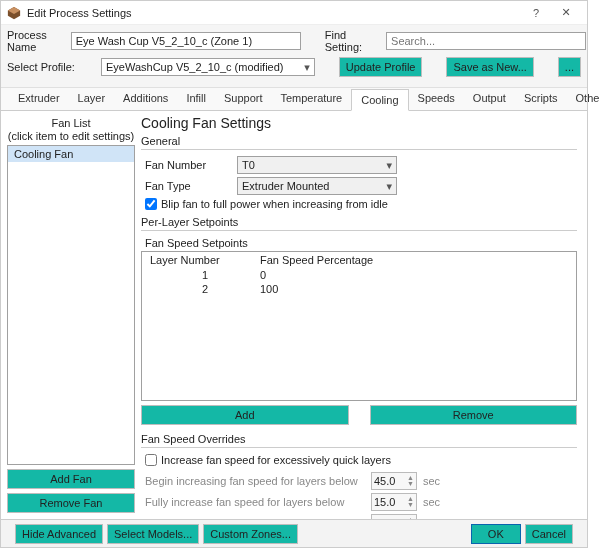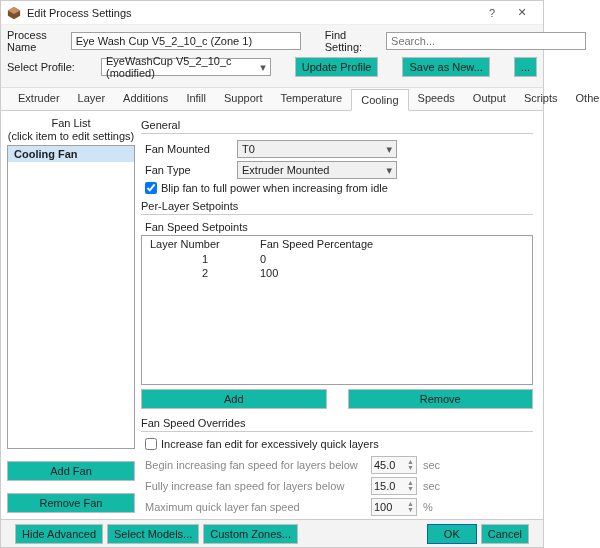--- a/index.html
+++ b/index.html
@@ -1,41 +1,41 @@
 <!DOCTYPE html>
 <html><head>
 <meta charset="utf-8">
 <style>
   * { box-sizing: border-box; margin: 0; padding: 0; font-family: "Segoe UI", Tahoma, sans-serif; font-size: 11px; color: #222; }
   html, body { width: 600px; height: 548px; background: #fff; }
-  .window { width: 544px; height: 548px; display: flex; flex-direction: column; border: 1px solid #ccc; }
+  .window { width: 588px; height: 548px; display: flex; flex-direction: column; border: 1px solid #ccc; }
   .titlebar { height: 24px; display: flex; align-items: center; padding: 0 6px; background: #fff; border-bottom: 1px solid #eee; }
   .titlebar .icon { width: 14px; height: 14px; margin-right: 6px; display: inline-block; }
   .titlebar .title { flex: 1; }
   .titlebar .winbtn { width: 30px; text-align: center; color: #555; cursor: default; }
   .form-rows { background: #f5f5f5; padding: 4px 6px 6px 6px; border-bottom: 1px solid #e0e0e0; }
   .row { display: flex; align-items: center; gap: 24px; margin-bottom: 4px; }
   .row .lbl { width: 70px; }
   .row input[type=text] { height: 18px; padding: 1px 4px; border: 1px solid #a0a0a0; background: #fff; }
   .row .pn-input { flex: 0 0 230px; }
   .row .fs-lbl { width: auto; margin-left: auto; }
   .row .fs-input { flex: 0 0 200px; }
   .row2 .profile-select { flex: 1; display: flex; align-items: center; border: 1px solid #a0a0a0; background: #fff; height: 18px; padding: 0 4px; }
   .row2 .profile-select .chev { margin-left: auto; color: #555; }
   .btn { height: 20px; padding: 0 6px; background: #14b8a6; border: 1px solid #bdbdbd; display: inline-flex; align-items: center; cursor: default; }
   .tabs { display: flex; border-bottom: 1px solid #ccc; background: #f9f9f9; padding-left: 8px; gap: 0; }
   .tab { padding: 4px 9px; color: #333; cursor: default; }
   .tab.active { background: #fff; border: 1px solid #ccc; border-bottom: 1px solid #fff; position: relative; top: 1px; }
   .body { flex: 1; display: flex; overflow: hidden; background: #fff; }
   .side { width: 140px; padding: 6px; display: flex; flex-direction: column; }
   .fanlist-hdr { text-align: center; line-height: 1.2; margin-bottom: 2px; }
-  .fanlist { flex: 1; border: 1px solid #a0a0a0; background: #fff; overflow: auto; font-weight: bold; }
+  .fanlist { flex: 1; border: 1px solid #a0a0a0; background: #fff; overflow: auto; }
   .fanlist .item { padding: 2px 6px; }
   .fanlist .item.selected { background: #d0e4f7; }
-  .side .btn { width: 100%; justify-content: center; margin-top: 12px; }
+  .side .btn { width: 100%; justify-content: center; margin-top: 4px; }
   .main { flex: 1; padding: 4px 10px 8px 0; overflow: auto; }
   .main h2 { font-size: 14px; font-weight: normal; margin-bottom: 4px; }
   .group-title { color: #222; margin: 4px 0 2px 0; }
   .group-line { border: none; border-top: 1px solid #ccc; margin-bottom: 6px; }
   .frow { display: flex; align-items: center; gap: 6px; margin: 3px 0 3px 4px; }
   .frow .flbl { width: 86px; }
   .select { display: flex; align-items: center; border: 1px solid #a0a0a0; background: #f0f0f0; height: 18px; padding: 0 4px; width: 160px; }
   .select .chev { margin-left: auto; color: #555; }
   .chk { display: flex; align-items: center; gap: 4px; margin: 3px 0 6px 4px; }
   .chk input { width: 12px; height: 12px; }
@@ -116,26 +116,27 @@
         <div>(click item to edit settings)</div>
       </div>
       <div class="fanlist" id="fanlist">
           <div class="item selected">Cooling Fan</div>
         </div>
       <span class="btn">Add Fan</span>
       <span class="btn">Remove Fan</span>
     </div>
 
     <div class="main">
+      <h2>Cooling Fan Settings</h2>
 
       <div class="group-title">General</div>
       <hr class="group-line">
 
       <div class="frow">
-        <span class="flbl">Fan Mounted</span>
+        <span class="flbl">Fan Number</span>
         <div class="select">
           <span>T0</span>
           <span class="chev">▾</span>
         </div>
       </div>
       <div class="frow">
         <span class="flbl">Fan Type</span>
         <div class="select">
           <span>Extruder Mounted</span>
           <span class="chev">▾</span>
@@ -167,21 +168,21 @@
       </div>
       <div class="two-btn">
         <span class="btn">Add</span>
         <span class="btn">Remove</span>
       </div>
 
       <div class="group-title">Fan Speed Overrides</div>
       <hr class="group-line">
       <label class="chk" style="margin-left:4px;">
         <input type="checkbox" id="ovrchk" style="">
-        <span>Increase fan edit for excessively quick layers</span>
+        <span>Increase fan speed for excessively quick layers</span>
       </label>
       <div class="ovr">
         <div class="orow">
           <span class="olbl">Begin increasing fan speed for layers below</span>
           <div class="spin">
               <span class="spv">45.0</span>
               <span class="arrows">▲<br>▼</span>
             </div>
           <span class="unit">sec</span>
         </div>

